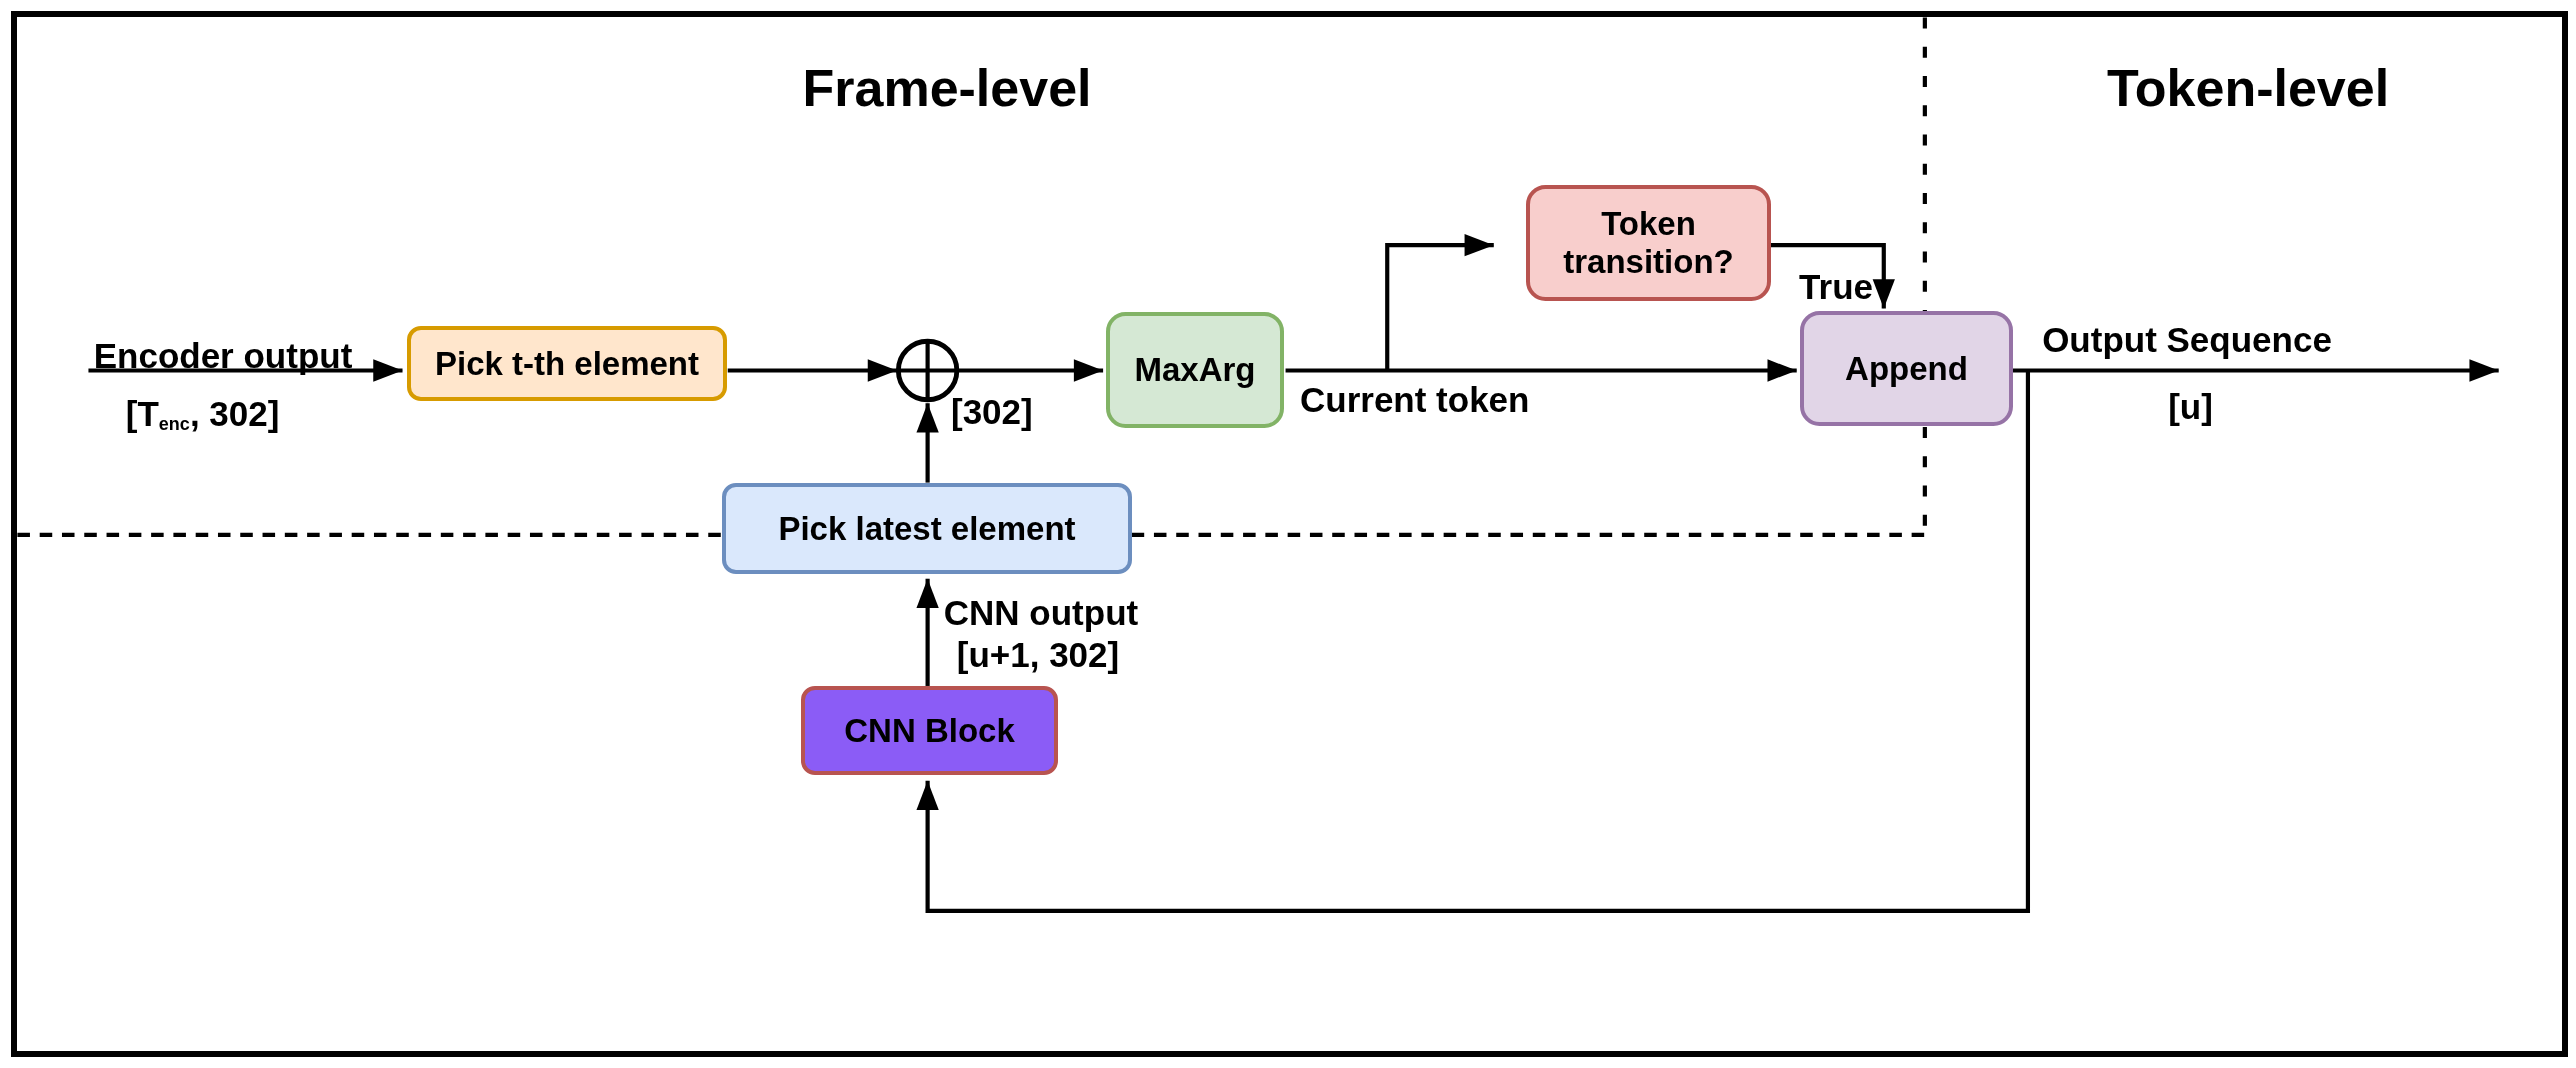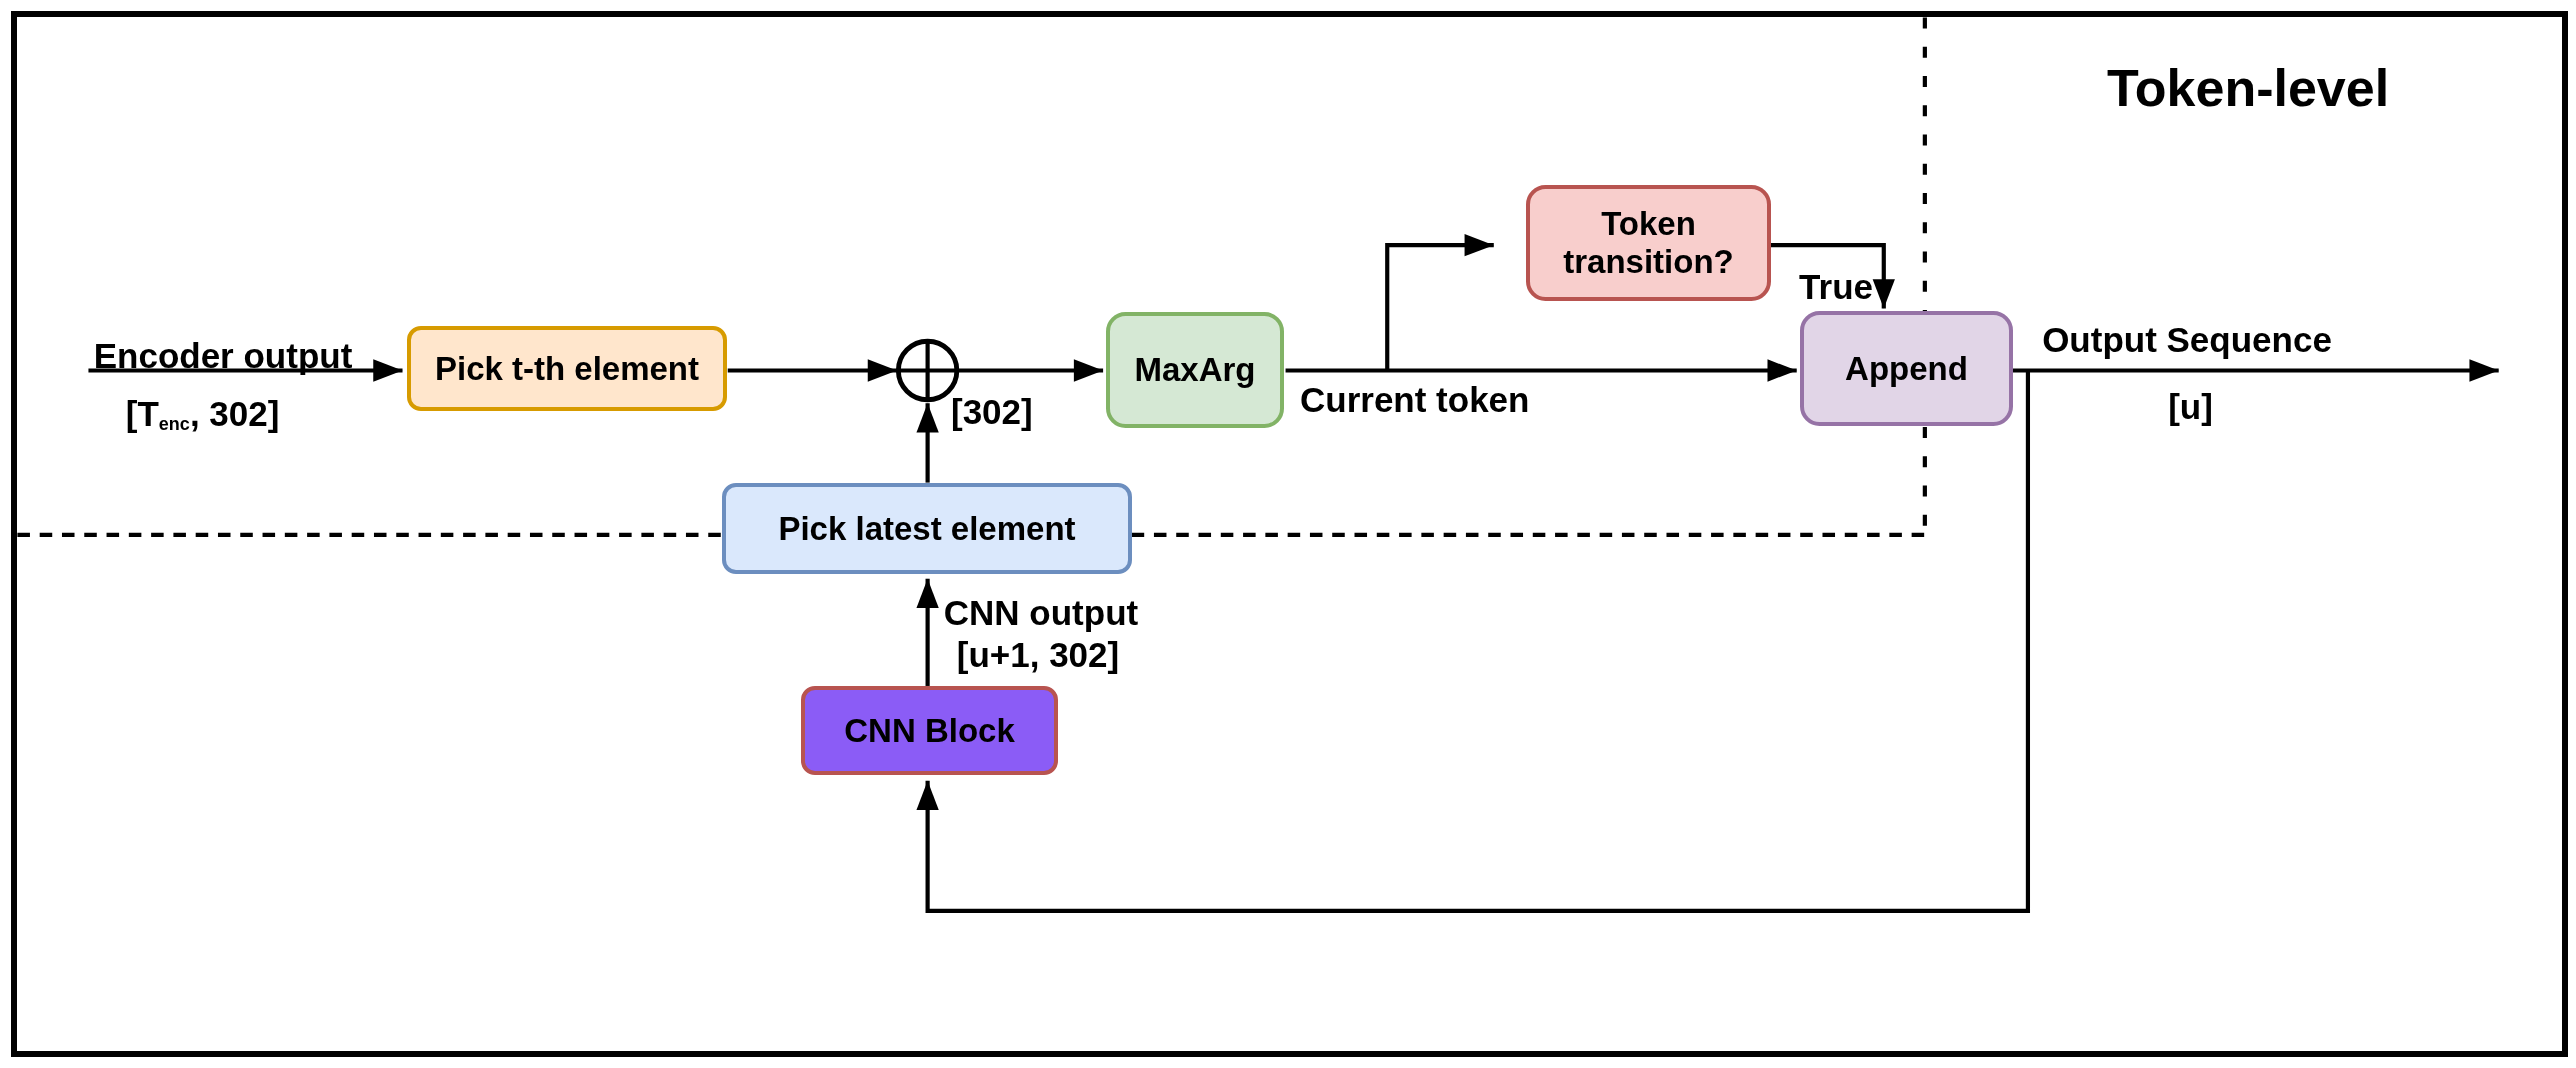--- a/index.html
+++ b/index.html
@@ -24,21 +24,21 @@
   .r20{border-radius:14px;}
   .r28{border-radius:19.5px;}
   .lbl{
     position:absolute;z-index:5;color:#000;font-weight:bold;font-size:35px;
     line-height:1.05;white-space:nowrap;
   }
   .ctr{text-align:center;}
   .title{font-size:52px;}
   .sub{font-size:18px;position:relative;top:0.22em;}
   
-  #pick-tth      {left:407px;  top:326px; width:320px; height:85px;}
+  #pick-tth      {left:407px;  top:326px; width:320px; height:75px;}
   #maxarg        {left:1106px; top:312px; width:178px; height:116px;}
   #token-trans   {left:1497px; top:185px; width:245px; height:116px; white-space:normal; padding:0 5.6px;}
   #append        {left:1800px; top:311px; width:213px; height:115px;}
   #pick-latest   {left:722px; top:483px; width:410px; height:91px;}
   #cnn-block     {left:801px; top:686px; width:257px; height:89px;}
   
   #t-frame       {left:738px; top:61px;  width:418px;}
   #t-token       {left:2039px; top:61px;  width:418px;}
   #l-encoder     {left:49px;   top:338px; width:348px;}
   #l-encdims     {left:28.6px;   top:396px; width:348px;}
@@ -78,20 +78,21 @@
     <path d="M1332 985 V831" stroke="#000" stroke-width="6" fill="none" marker-end="url(#arr)"></path>
     <path d="M1332 693 V579" stroke="#000" stroke-width="6" fill="none" marker-end="url(#arr)"></path>
 
     <g>
       <circle cx="1332" cy="532" r="42" fill="#fff" stroke="#000" stroke-width="7"></circle>
       <line x1="1290" y1="532" x2="1374" y2="532" stroke="#000" stroke-width="6"></line>
       <line x1="1332" y1="490" x2="1332" y2="574" stroke="#000" stroke-width="6"></line>
     </g>
   </svg>
 
+  <div class="lbl ctr title" id="t-frame">Frame-level</div>
   <div class="lbl ctr title" id="t-token">Token-level</div>
 
   <div class="node r20" id="pick-tth" style="background-color: rgb(255, 230, 204); border-color: rgb(215, 155, 0);">
     <span>Pick t-th element</span>
   </div>
   <div class="node r28" id="maxarg" style="background-color: rgb(213, 232, 212); border-color: rgb(130, 179, 102);">
     <span>MaxArg</span>
   </div>
   <div class="node r28" id="token-trans" style="background-color: rgb(248, 206, 204); border-color: rgb(184, 84, 80); margin-left: 29px;">
     <span>Token transition?</span>

